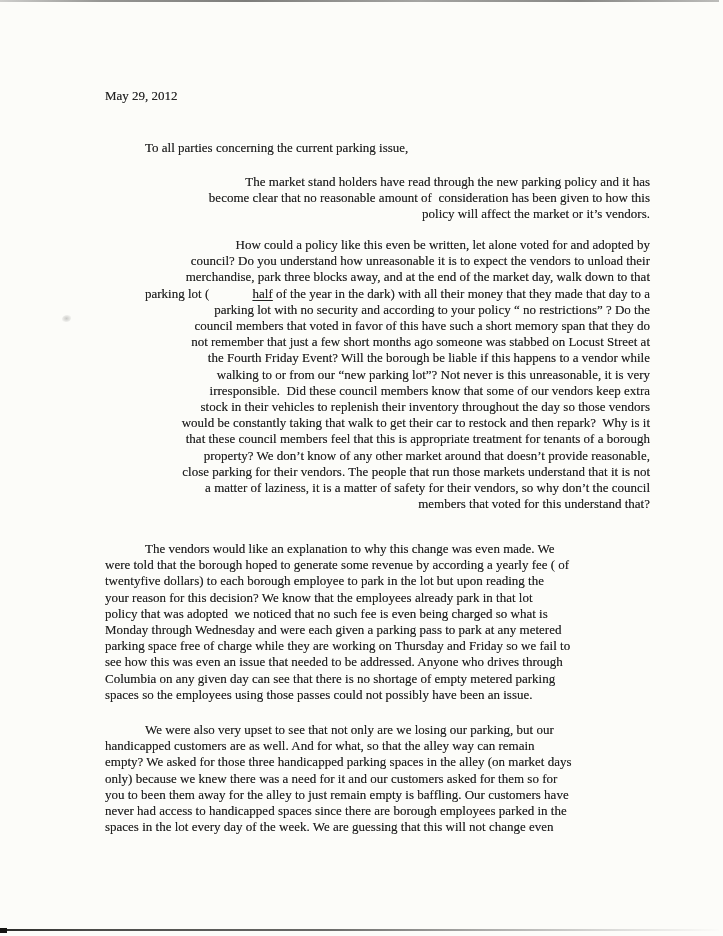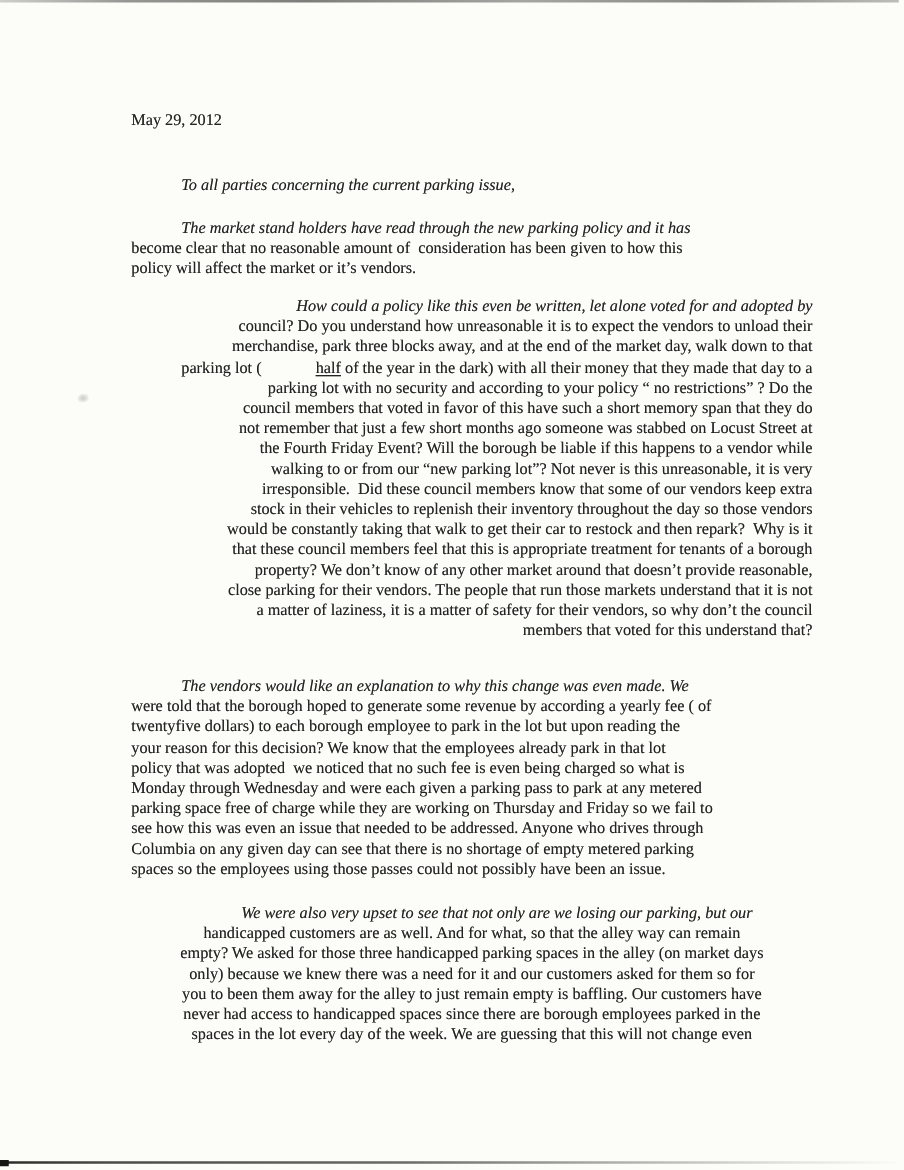--- a/index.html
+++ b/index.html
@@ -24,28 +24,28 @@
   .margin-smudge{
     position:absolute;left:62px;top:315px;width:9px;height:7px;
     border-radius:60% 40% 55% 45%;
     background:radial-gradient(ellipse at center,rgba(120,120,118,.38),rgba(160,160,158,.12) 70%,rgba(160,160,158,0));
   }
   .block{position:absolute;left:105px;width:545px;}
   .line{
     white-space:pre;font-size:13px;line-height:16.2px;
     text-shadow:0 0 .5px rgba(40,40,40,.55);
   }
-  .ind{padding-left:40px;font-style:italic;}
+  .ind{padding-left:40px;}
   .u{text-decoration:underline;text-decoration-thickness:1px;text-underline-offset:2px;margin-left:40px;}
   #date{top:88px;}
   #salutation{top:140px;}
-  #p1{top:174px;}
+  #p1{top:174px;text-align:right;}
   #p2{top:237px;text-align:right;}
   #p3{top:541px;}
-  #p4{top:722px;text-align:center;}
+  #p4{top:722px;}
 </style>
 </head>
 <body>
 
 <div class="page">
 
   <div class="scan-edge-top"></div>
 
   <div class="block" id="date">
     <div class="line">May 29, 2012</div>

